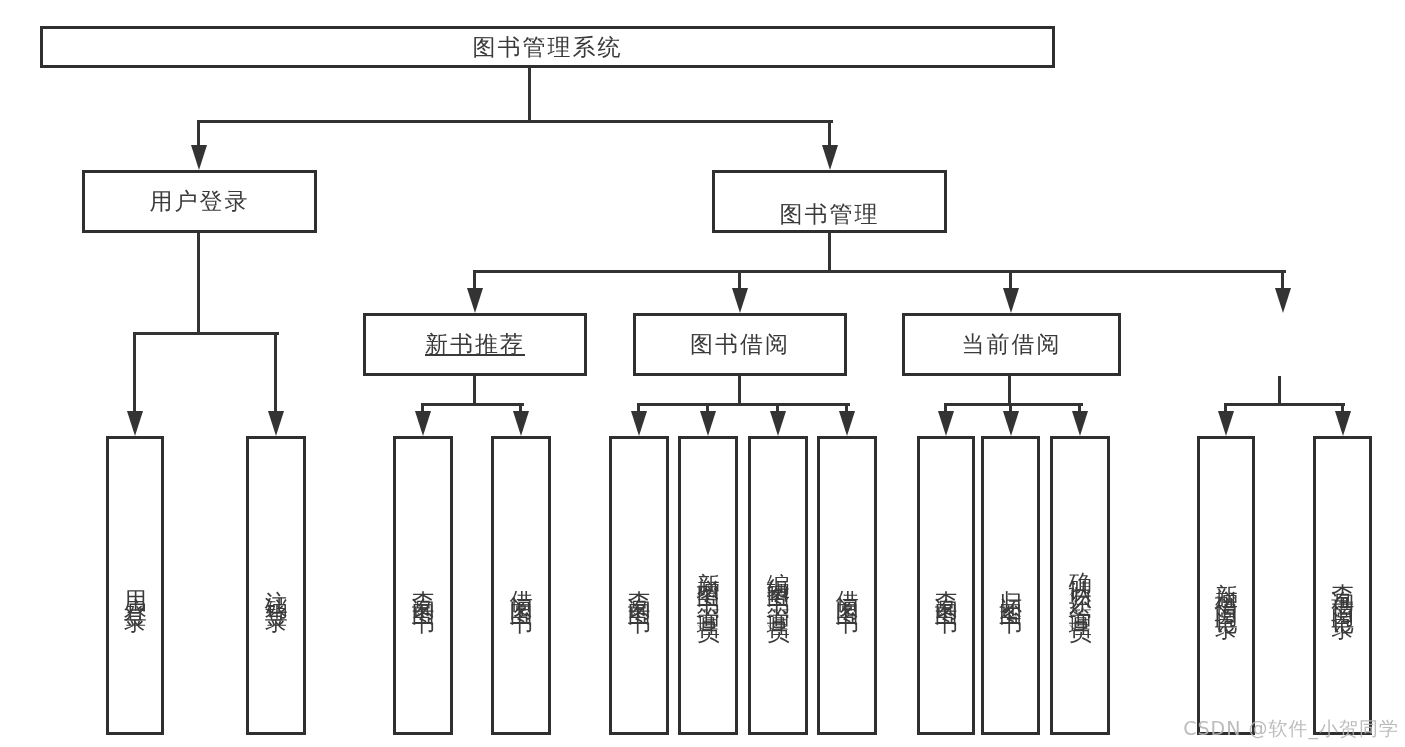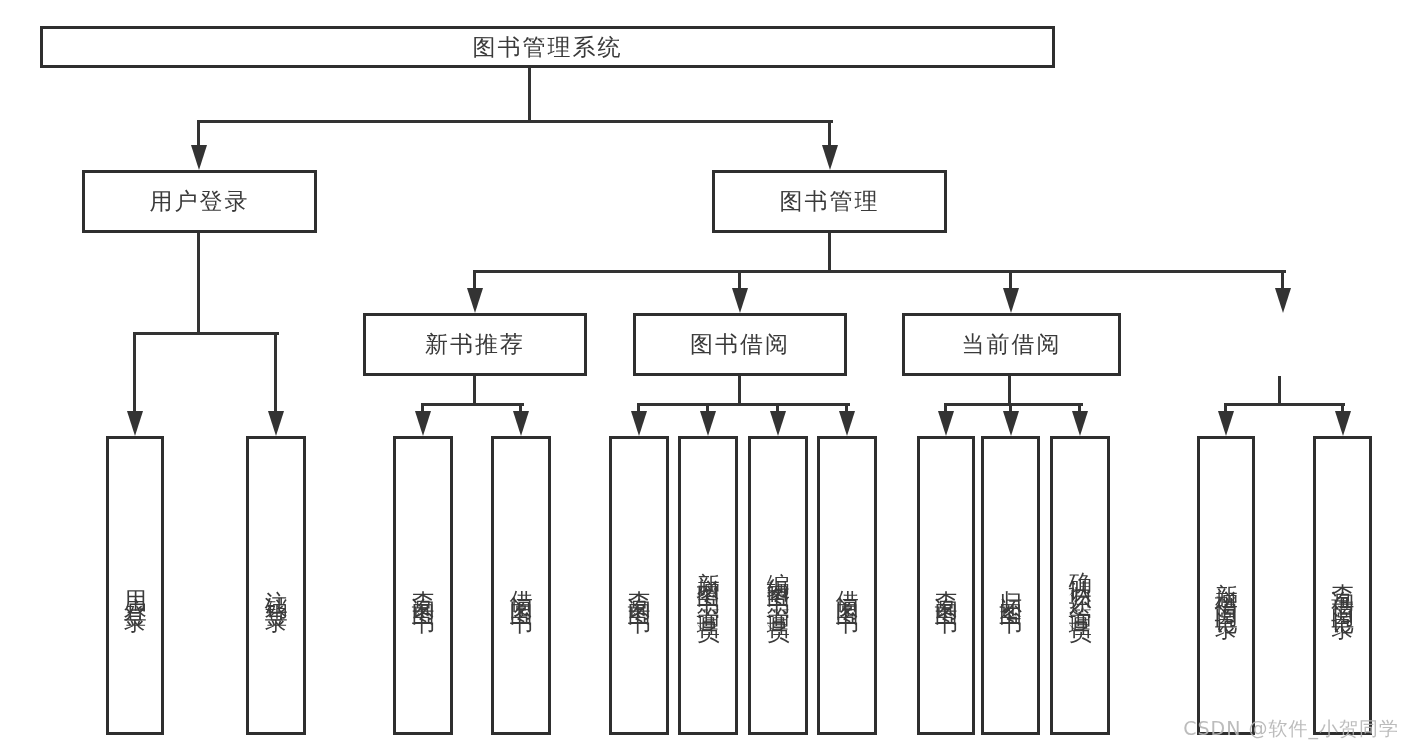--- a/index.html
+++ b/index.html
@@ -34,25 +34,25 @@
 <div class="stage">
 
   <div class="box" style="left:40px; top:26px; width:1015px; height:42px;">
     <span>图书管理系统</span>
   </div>
 
   <div class="box" style="left:82px; top:170px; width:235px; height:63px;">
     <span>用户登录</span>
   </div>
 
-  <div class="box" style="left:712px; top:170px; width:235px; height:63px;">
+  <div class="box" style="left:712px; top:170px; width:235px; height:63px;align-items:flex-end;">
     <span>图书管理</span>
   </div>
 
-  <div class="box" style="left:363px; top:313px; width:224px; height:63px;">
+  <div class="box" style="left:363px; top:313px; width:224px; height:63px;text-decoration:underline;">
     <span>新书推荐</span>
   </div>
 
   <div class="box" style="left:902px; top:313px; width:219px; height:63px;">
     <span>当前借阅</span>
   </div>
 
   <div class="box" style="left:633px; top:313px; width:214px; height:63px;">
     <span>图书借阅</span>
   </div>

